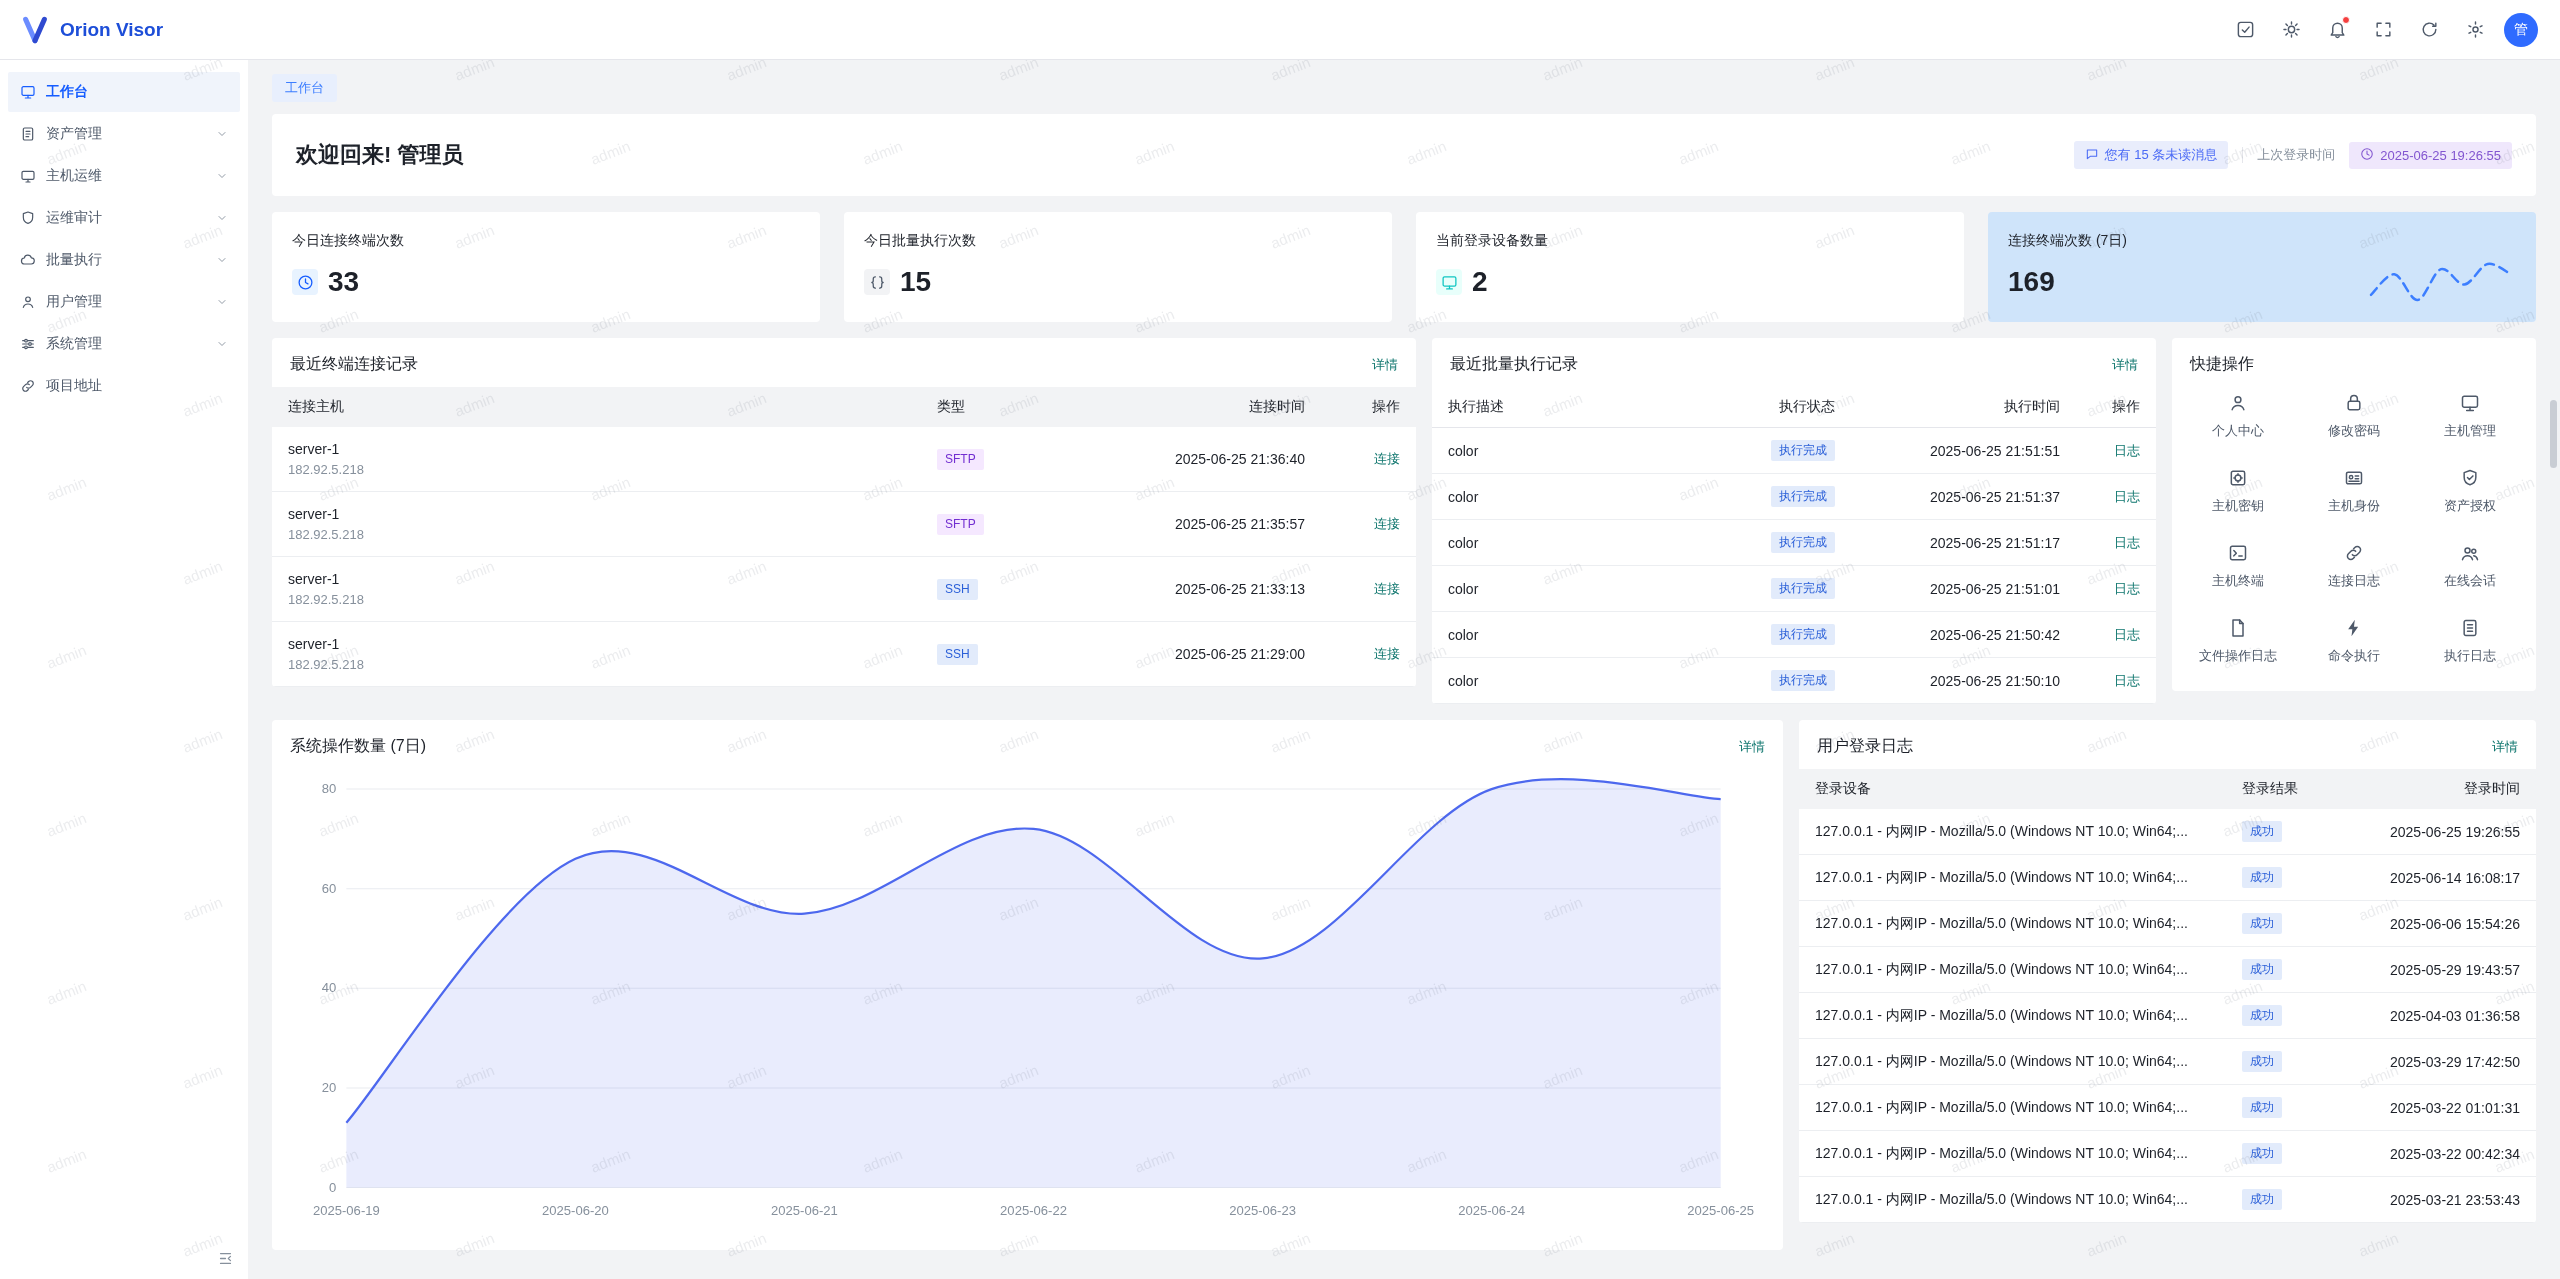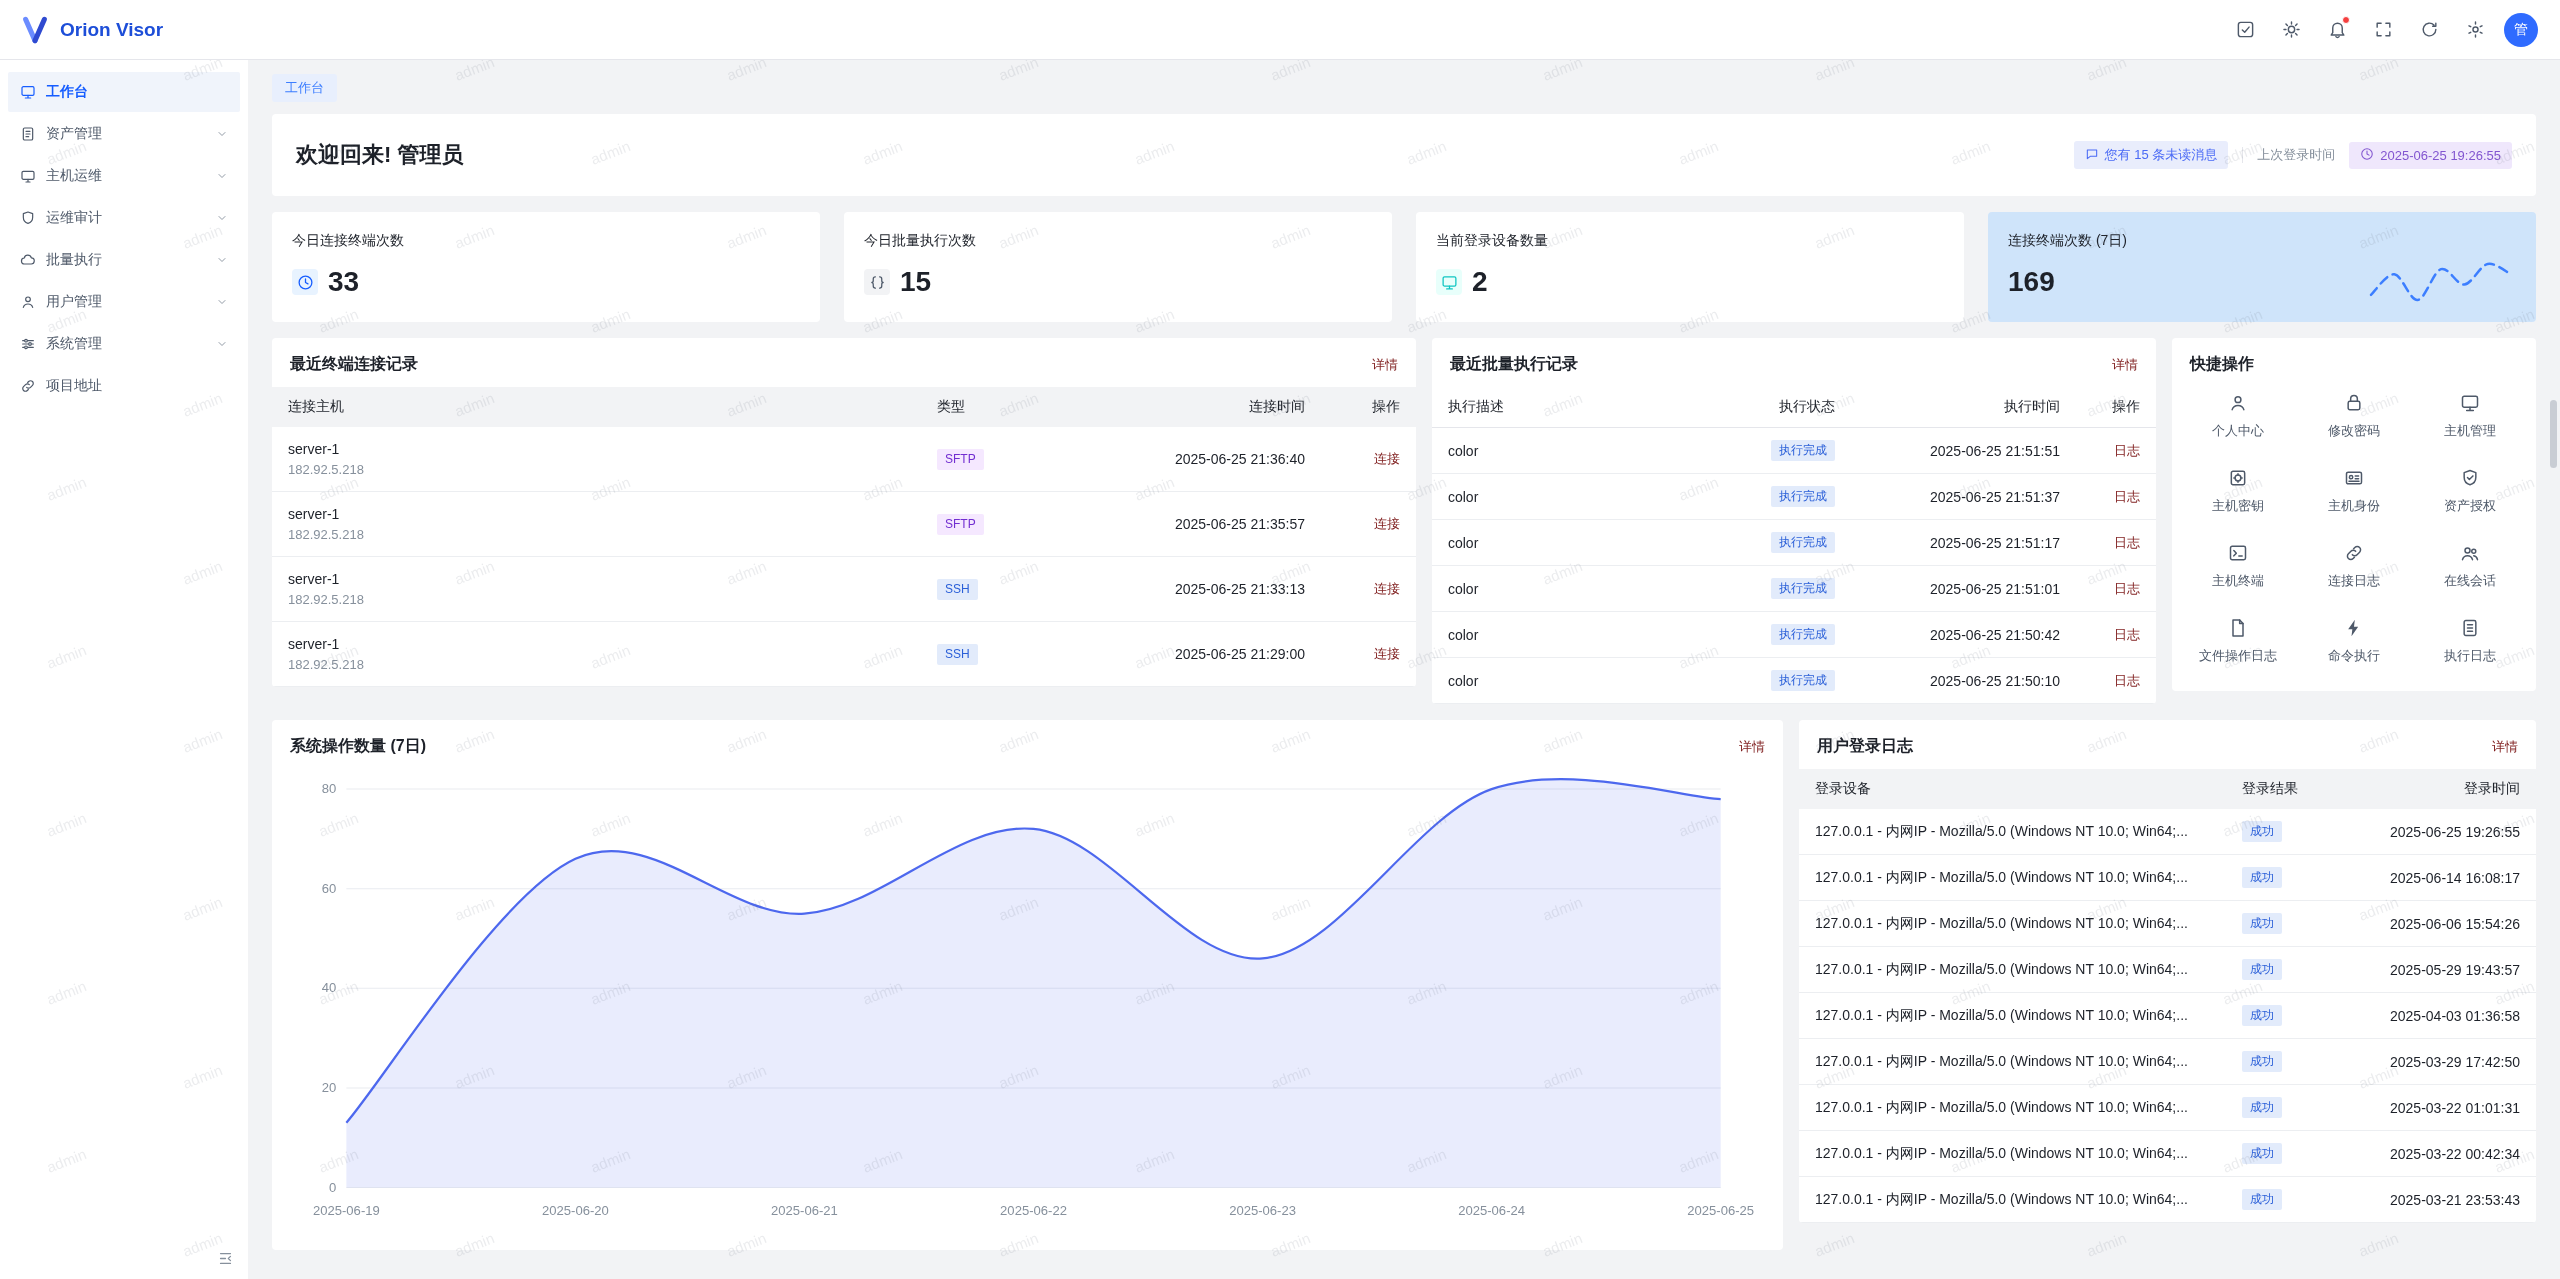--- a/index.html
+++ b/index.html
@@ -69,22 +69,22 @@
   .s-spark { display:flex; align-items:flex-end; }
 
   .row { display:flex; gap:16px; margin-bottom:16px; align-items:flex-start; }
   .panel { background:#fff; border-radius:4px; min-width:0; overflow:hidden; }
   .panel-terminal { flex:1.58; }
   .panel-batch { flex:1; }
   .panel-quick { width:364px; flex:none; }
   .panel-chart { flex:2.05; }
   .panel-login { flex:1; }
   .panel-head { display:flex; justify-content:space-between; align-items:center; padding:16px 18px 12px; }
-  .panel-title { font-size:16px; font-weight:700; color:#1d2129; }
-  .link { color:#7f1d1d; font-size:13px; }
+  .panel-title { font-size:16px; font-weight:400; color:#1d2129; }
+  .link { color:#0f766e; font-size:13px; }
 
   table { width:100%; border-collapse:collapse; font-size:14px; table-layout:fixed; }
   th { background:#f2f3f5; font-weight:500; color:#1d2129; text-align:left; padding:11px 16px; }
   td { padding:12px 16px; border-bottom:1px solid #eceef1; color:#1d2129; }
   .tbl-batch th { background:#fff; border-bottom:1px solid #e5e6eb; }
   .ta-r { text-align:right; }
   .host-name { line-height:20px; }
   .host-ip { color:#86909c; font-size:13px; line-height:18px; margin-top:2px; }
   .tag { display:inline-block; padding:2px 8px; border-radius:2px; font-size:12px; line-height:17px; }
   .cell-ellipsis { white-space:nowrap; overflow:hidden; }

